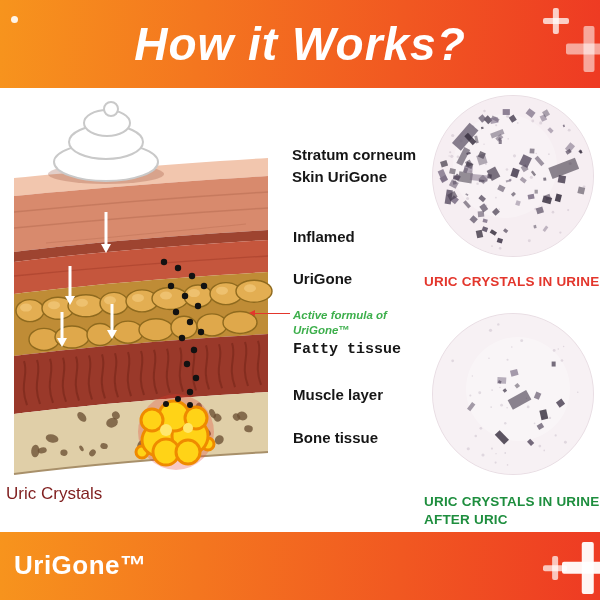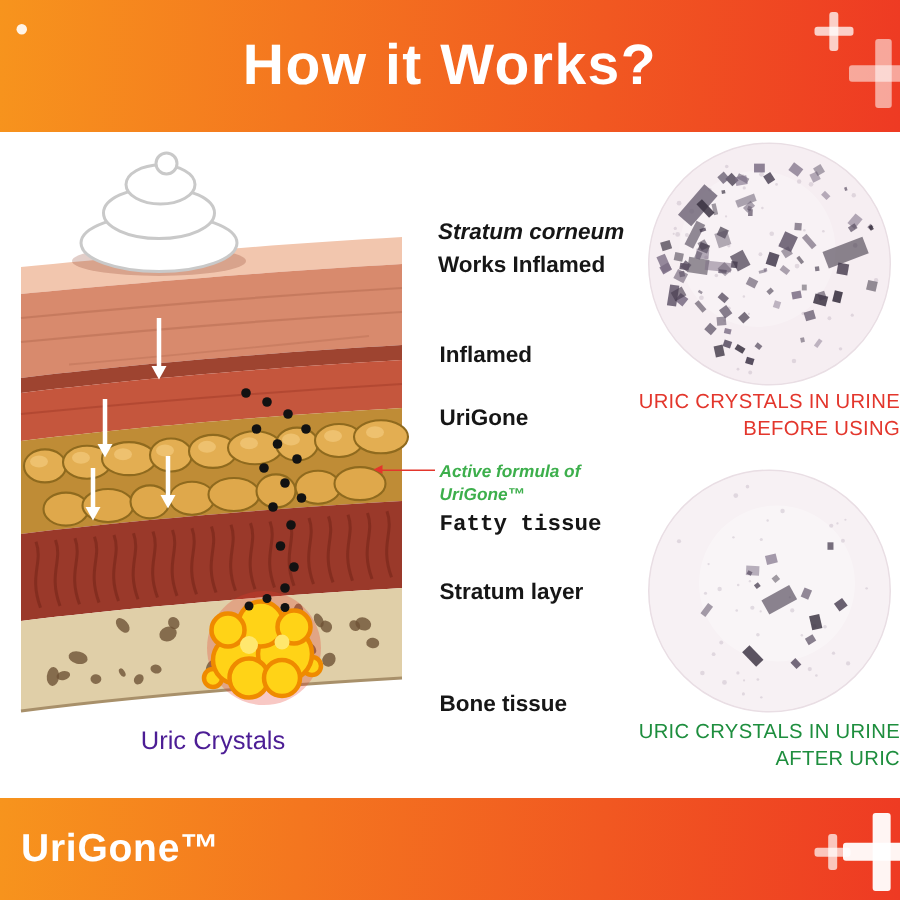--- a/index.html
+++ b/index.html
@@ -2,39 +2,39 @@
 <html style="--banner_start: #f7941d; --banner_end: #ee3a23; --before_red: #e3362c; --after_green: #1e8e3e; --formula_green: #3daf4c;"><head>
 <meta charset="utf-8">
 <style>
   html,body{margin:0;padding:0;}
   body{width:600px;height:600px;font-family:"Liberation Sans",sans-serif;background:#fff;}
   .page{position:relative;width:600px;height:600px;overflow:hidden;background:#fff;}
 
   .banner{position:absolute;left:0;width:600px;background:linear-gradient(95deg,var(--banner_start,#f7941d),var(--banner_end,#ee3a23));}
   .banner.top{top:0;height:88px;display:flex;align-items:center;justify-content:center;}
   .banner.bottom{top:532px;height:68px;}
-  .page-title{color:#fff;font-size:38px;font-weight:800;letter-spacing:1px;margin:0;}
+  .page-title{color:#fff;font-size:46px;font-weight:800;letter-spacing:1px;margin:0;font-style:italic;}
   .brand{position:absolute;left:14px;top:18px;color:#fff;font-size:26px;font-weight:bold;letter-spacing:.5px;}
 
   .plus{position:absolute;}
   .plus::before,.plus::after{content:"";position:absolute;background:rgba(255,255,255,var(--po,.7));border-radius:2px;}
   .plus::before{left:50%;top:0;width:24%;height:100%;transform:translateX(-50%);}
   .plus::after{top:50%;left:0;height:24%;width:100%;transform:translateY(-50%);}
   .dot{position:absolute;width:7px;height:7px;border-radius:50%;background:rgba(255,255,255,.9);}
 
   .lbl{position:absolute;font-weight:bold;font-size:15px;color:#161616;white-space:nowrap;}
   .formula{position:absolute;font-size:11.5px;font-style:italic;font-weight:bold;line-height:1.3;color:var(--formula_green,#3daf4c);}
   .pointer{position:absolute;border-top:1.6px solid var(--before_red,#e3362c);}
   .pointer::before{content:"";position:absolute;left:-6px;top:-4px;border:3.5px solid transparent;border-right:6px solid var(--before_red,#e3362c);}
 
-  .diagram-caption{position:absolute;left:6px;top:484px;width:272px;text-align:center;font-size:17px;color:#4c1d95;}
+  .diagram-caption{position:absolute;left:6px;top:484px;width:272px;font-size:17px;color:#7f1d1d;}
 
   .micro-circle{position:absolute;width:160px;height:160px;border-radius:50%;overflow:hidden;background:#f6eef2;border:1px solid #e9dee4;}
   .micro-circle svg{display:block;width:100%;height:100%;}
-  .micro-caption{position:absolute;width:176px;text-align:right;font-weight:normal;font-size:13.5px;line-height:1.35;letter-spacing:.2px;}
+  .micro-caption{position:absolute;width:176px;text-align:left;font-weight:bold;font-size:13.5px;line-height:1.35;letter-spacing:.2px;margin-top:14px;}
   .micro-caption.before{color:var(--before_red,#e3362c);}
   .micro-caption.after{color:var(--after_green,#1e8e3e);}
   .micro-caption span{display:block;}
 </style>
 </head>
 <body>
 
 <div class="page">
 
   <header class="banner top">
@@ -191,32 +191,32 @@
       <g fill="#121212">
         <circle cx="160" cy="304" r="3"></circle>
           <circle cx="172" cy="299" r="3"></circle>
           <circle cx="184" cy="305" r="3"></circle>
       </g>
     </g>
   </svg>
 
   <div class="diagram-caption">Uric Crystals</div>
 
-  <span class="lbl" style="left:292px;top:146px;font-style:italic;">Stratum corneum</span>
-  <span class="lbl" style="left:292px;top:168px;">Works Inflamed</span>
+  <span class="lbl" style="left:292px;top:146px;">Stratum corneum</span>
+  <span class="lbl" style="left:292px;top:168px;">Skin UriGone</span>
   <span class="lbl" style="left:293px;top:228px;">Inflamed</span>
   <span class="lbl" style="left:293px;top:270px;">UriGone</span>
   <div class="formula" style="left:293px;top:308px;">
     <span>Active formula of</span><br>
     <span>UriGone™</span>
   </div>
   <div class="pointer" style="left:252px;top:313px;width:38px;"></div>
   <span class="lbl" style="left:293px;top:341px;font-family:Liberation Mono, monospace;">Fatty tissue</span>
-  <span class="lbl" style="left:293px;top:386px;">Stratum layer</span>
-  <span class="lbl" style="left:293px;top:429px;margin-top:32px;">Bone tissue</span>
+  <span class="lbl" style="left:293px;top:386px;">Muscle layer</span>
+  <span class="lbl" style="left:293px;top:429px;">Bone tissue</span>
 
   <div class="micro-circle" style="left:432px;top:95px;">
     <svg id="crystals-before" viewBox="0 0 160 160">
       <circle cx="80" cy="80" r="80" fill="#f6eef2"></circle>
       <circle cx="72" cy="70" r="52" fill="#ffffff" opacity=".25"></circle>
     <circle cx="98.36986082027715" cy="81.35337796719575" r="1.5792168695013968" fill="#9a8da1" opacity="0.25"></circle>
         <circle cx="63.17087507373629" cy="29.282992549847037" r="1.0649695192463695" fill="#9a8da1" opacity="0.25"></circle>
         <circle cx="44.56662544734374" cy="87.63585528230888" r="1.1979930435540154" fill="#9a8da1" opacity="0.25"></circle>
         <circle cx="75.24403327301296" cy="42.72831111068615" r="0.8403535275487228" fill="#9a8da1" opacity="0.25"></circle>
         <circle cx="84.70318287320235" cy="26.927856542391353" r="0.8774235340999439" fill="#9a8da1" opacity="0.25"></circle>
@@ -337,21 +337,20 @@
         <rect x="-1.8852597727673128" y="-2.6115109907806775" width="3.7705195455346256" height="5.223021981561355" transform="translate(135.5014704120222 55.761327330063004) rotate(57)" fill="#5a4f63" opacity="0.7164968167198822"></rect>
         <rect x="-3.031409454648383" y="-5.590488029654197" width="6.062818909296766" height="11.180976059308394" transform="translate(9.677399186629827 79.44225427938895) rotate(156)" fill="#7d6f86" opacity="0.8088660741574132"></rect>
         <rect x="-3.6663822478149086" y="-3.6967942963688607" width="7.332764495629817" height="7.393588592737721" transform="translate(128.8850342184673 83.32397838202328) rotate(10)" fill="#453b4e" opacity="0.8253109567333012"></rect>
         <rect x="-2.3948299532057717" y="-3.1359315279390514" width="4.7896599064115435" height="6.271863055878103" transform="translate(98.06746482143495 100.6688098108764) rotate(79)" fill="#7d6f86" opacity="0.8667725009378047"></rect>
         <rect x="-1.0895837839925662" y="-1.057225338057824" width="2.1791675679851323" height="2.114450676115648" transform="translate(77.32342220937173 83.90168827532901) rotate(171)" fill="#7d6f86" opacity="0.6639789891312831"></rect>
         <rect x="-2.9177685055183247" y="-2.6774659403702246" width="5.835537011036649" height="5.354931880740449" transform="translate(19.517776088672605 75.24396874192962) rotate(12)" fill="#38303f" opacity="0.5232265971950255"></rect>
       </svg>
   </div>
   <div class="micro-caption before" style="left:424px;top:259px;">
     <span>URIC CRYSTALS IN URINE</span>
-    <span>BEFORE USING</span>
   </div>
 
   <div class="micro-circle" style="left:432px;top:313px;">
     <svg id="crystals-after" viewBox="0 0 160 160">
       <circle cx="80" cy="80" r="80" fill="#f7f1f4"></circle>
       <circle cx="85" cy="75" r="52" fill="#ffffff" opacity=".3"></circle>
     <circle cx="39.3911490622131" cy="62.02994705937798" r="0.7635317607782781" fill="#9a8da1" opacity="0.25"></circle>
         <circle cx="93.5451788069299" cy="84.2291139600078" r="0.7060963530559092" fill="#9a8da1" opacity="0.25"></circle>
         <circle cx="117.0038842273342" cy="103.8782047478803" r="1.2024479852756484" fill="#9a8da1" opacity="0.25"></circle>
         <circle cx="121.17191821385536" cy="36.47119004270278" r="1.3834105812245978" fill="#9a8da1" opacity="0.25"></circle>

